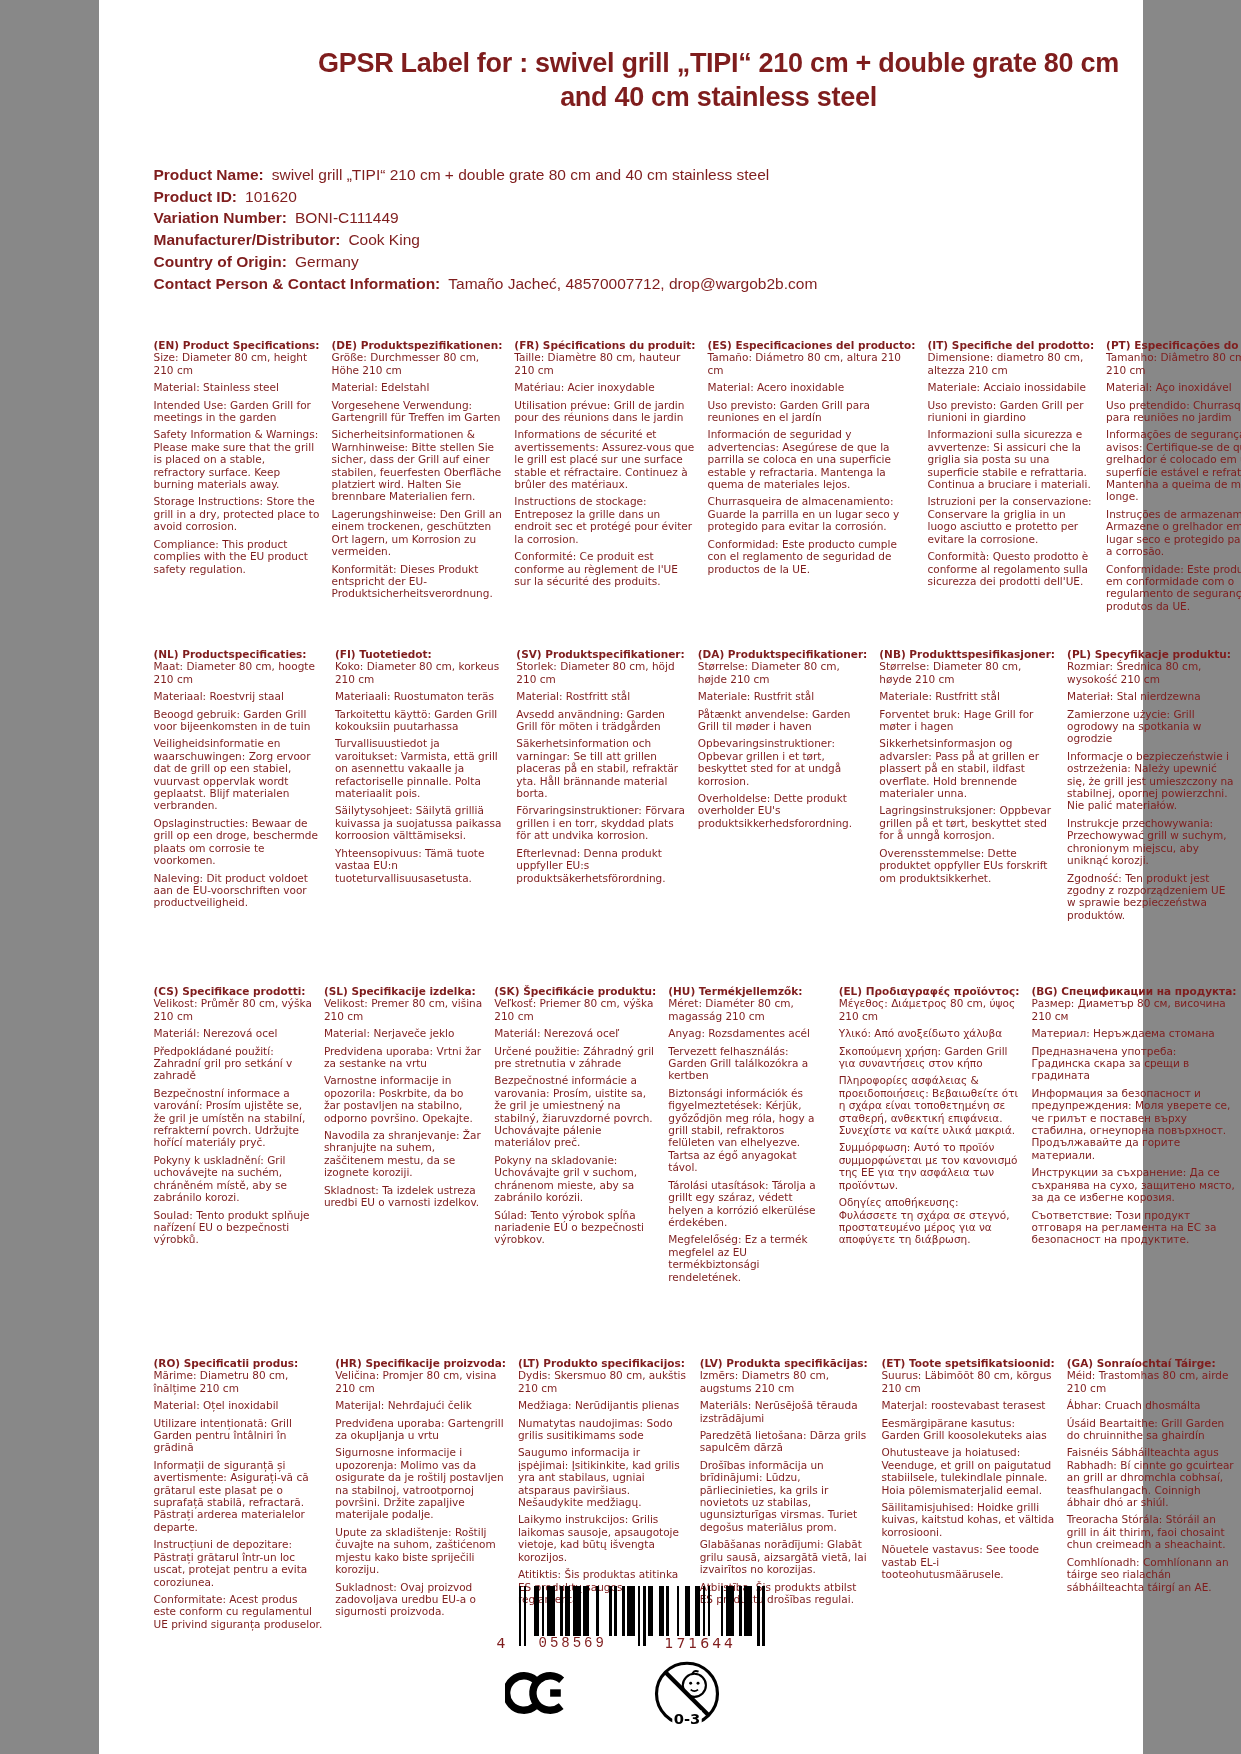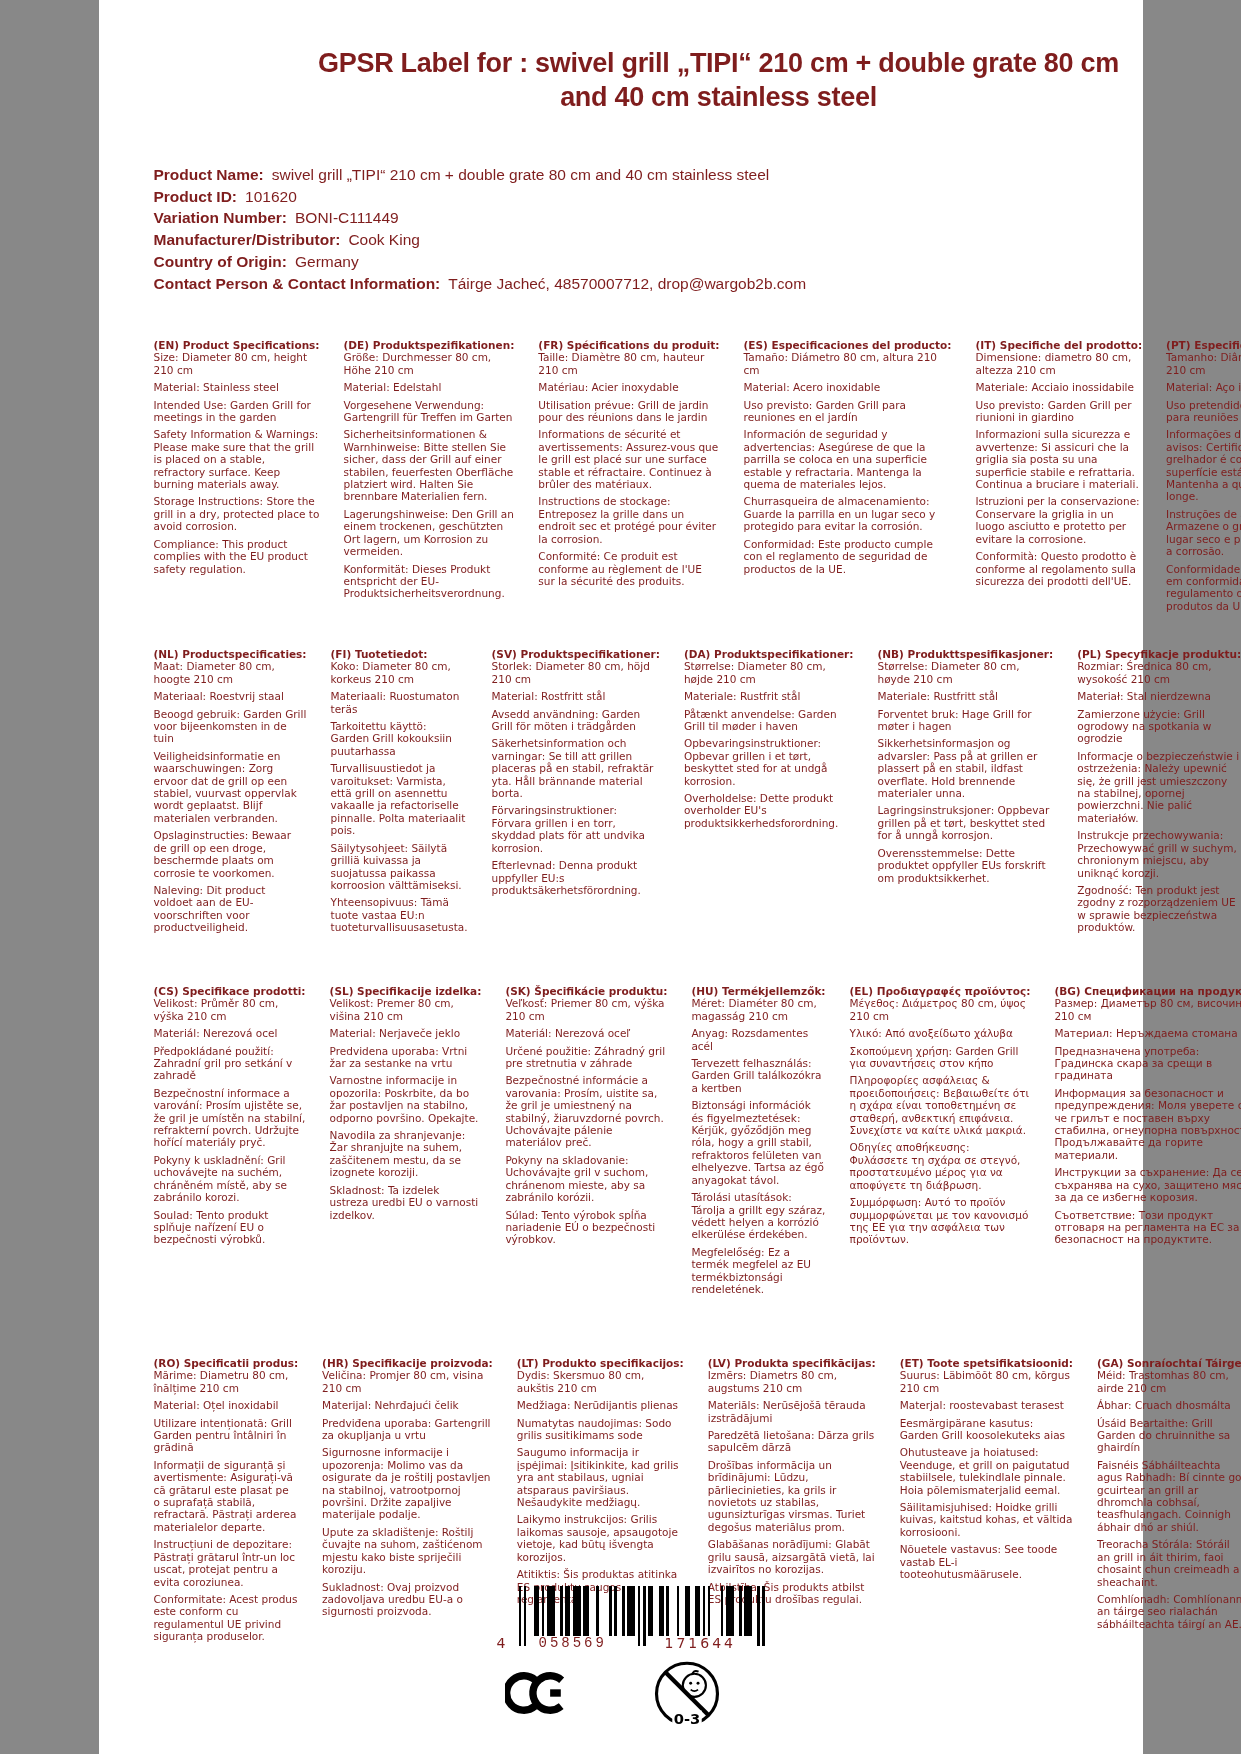--- a/index.html
+++ b/index.html
@@ -16,21 +16,21 @@
   }
   .product-info {
     position:absolute; top:164px; left:55px; width:1100px;
     font-family:"Liberation Sans", sans-serif;
     font-size:15.5px; line-height:21.7px;
   }
   .pi-label { font-weight:bold; }
   .pi-value { margin-left:8px; }
   .spec-row {
     position:absolute; left:55px; width:1083px;
-    display:grid; grid-template-columns:repeat(6,1fr); column-gap:24px;
+    display:grid; grid-template-columns:repeat(6,1fr); column-gap:12px;
   }
   .row-0 { top:339px; } .row-1 { top:648px; } .row-2 { top:985px; } .row-3 { top:1357px; }
   .spec-cell { font-size:10.5px; line-height:12.4px; overflow-wrap:break-word; }
   .spec-header { font-weight:bold; white-space:nowrap; }
   .spec-par { margin:0 0 5px 0; }
   .barcode { position:absolute; left:420px; top:1586px; width:247px; height:68px; }
   .bc-bars { display:flex; align-items:flex-start; height:60px; }
   .bc-mod { width:2.6px; height:50px; flex:0 0 auto; }
   .bc-mod.bar { background:#000; }
   .bc-mod.tall { height:60px; }
@@ -61,21 +61,21 @@
     <div class="pi-line">
       <span class="pi-label">Variation Number:</span><span class="pi-value">BONI-C111449</span>
     </div>
     <div class="pi-line">
       <span class="pi-label">Manufacturer/Distributor:</span><span class="pi-value">Cook King</span>
     </div>
     <div class="pi-line">
       <span class="pi-label">Country of Origin:</span><span class="pi-value">Germany</span>
     </div>
     <div class="pi-line">
-      <span class="pi-label">Contact Person &amp; Contact Information:</span><span class="pi-value">Táirge Jacheć, 48570007712, drop@wargob2b.com</span>
+      <span class="pi-label">Contact Person &amp; Contact Information:</span><span class="pi-value">Tamaño Jacheć, 48570007712, drop@wargob2b.com</span>
     </div>
   </div>
 
   <div class="spec-row row-0">
       <div class="spec-cell">
         <div class="spec-header">(EN) Product Specifications:</div>
         <p class="spec-par">Size: Diameter 80 cm, height 210 cm</p>
         <p class="spec-par">Material: Stainless steel</p>
         <p class="spec-par">Intended Use: Garden Grill for meetings in the garden</p>
         <p class="spec-par">Safety Information &amp; Warnings: Please make sure that the grill is placed on a stable, refractory surface. Keep burning materials away.</p>
@@ -219,22 +219,22 @@
         <p class="spec-par">Biztonsági információk és figyelmeztetések: Kérjük, győződjön meg róla, hogy a grill stabil, refraktoros felületen van elhelyezve. Tartsa az égő anyagokat távol.</p>
         <p class="spec-par">Tárolási utasítások: Tárolja a grillt egy száraz, védett helyen a korrózió elkerülése érdekében.</p>
         <p class="spec-par">Megfelelőség: Ez a termék megfelel az EU termékbiztonsági rendeletének.</p>
       </div>
       <div class="spec-cell">
         <div class="spec-header">(EL) Προδιαγραφές προϊόντος:</div>
         <p class="spec-par">Μέγεθος: Διάμετρος 80 cm, ύψος 210 cm</p>
         <p class="spec-par">Υλικό: Από ανοξείδωτο χάλυβα</p>
         <p class="spec-par">Σκοπούμενη χρήση: Garden Grill για συναντήσεις στον κήπο</p>
         <p class="spec-par">Πληροφορίες ασφάλειας &amp; προειδοποιήσεις: Βεβαιωθείτε ότι η σχάρα είναι τοποθετημένη σε σταθερή, ανθεκτική επιφάνεια. Συνεχίστε να καίτε υλικά μακριά.</p>
+        <p class="spec-par">Συμμόρφωση: Αυτό το προϊόν συμμορφώνεται με τον κανονισμό της ΕΕ για την ασφάλεια των προϊόντων.</p>
         <p class="spec-par">Οδηγίες αποθήκευσης: Φυλάσσετε τη σχάρα σε στεγνό, προστατευμένο μέρος για να αποφύγετε τη διάβρωση.</p>
-        <p class="spec-par">Συμμόρφωση: Αυτό το προϊόν συμμορφώνεται με τον κανονισμό της ΕΕ για την ασφάλεια των προϊόντων.</p>
       </div>
       <div class="spec-cell">
         <div class="spec-header">(BG) Спецификации на продукта:</div>
         <p class="spec-par">Размер: Диаметър 80 см, височина 210 см</p>
         <p class="spec-par">Материал: Неръждаема стомана</p>
         <p class="spec-par">Предназначена употреба: Градинска скара за срещи в градината</p>
         <p class="spec-par">Информация за безопасност и предупреждения: Моля уверете се, че грилът е поставен върху стабилна, огнеупорна повърхност. Продължавайте да горите материали.</p>
         <p class="spec-par">Инструкции за съхранение: Да се съхранява на сухо, защитено място, за да се избегне корозия.</p>
         <p class="spec-par">Съответствие: Този продукт отговаря на регламента на ЕС за безопасност на продуктите.</p>
       </div>

